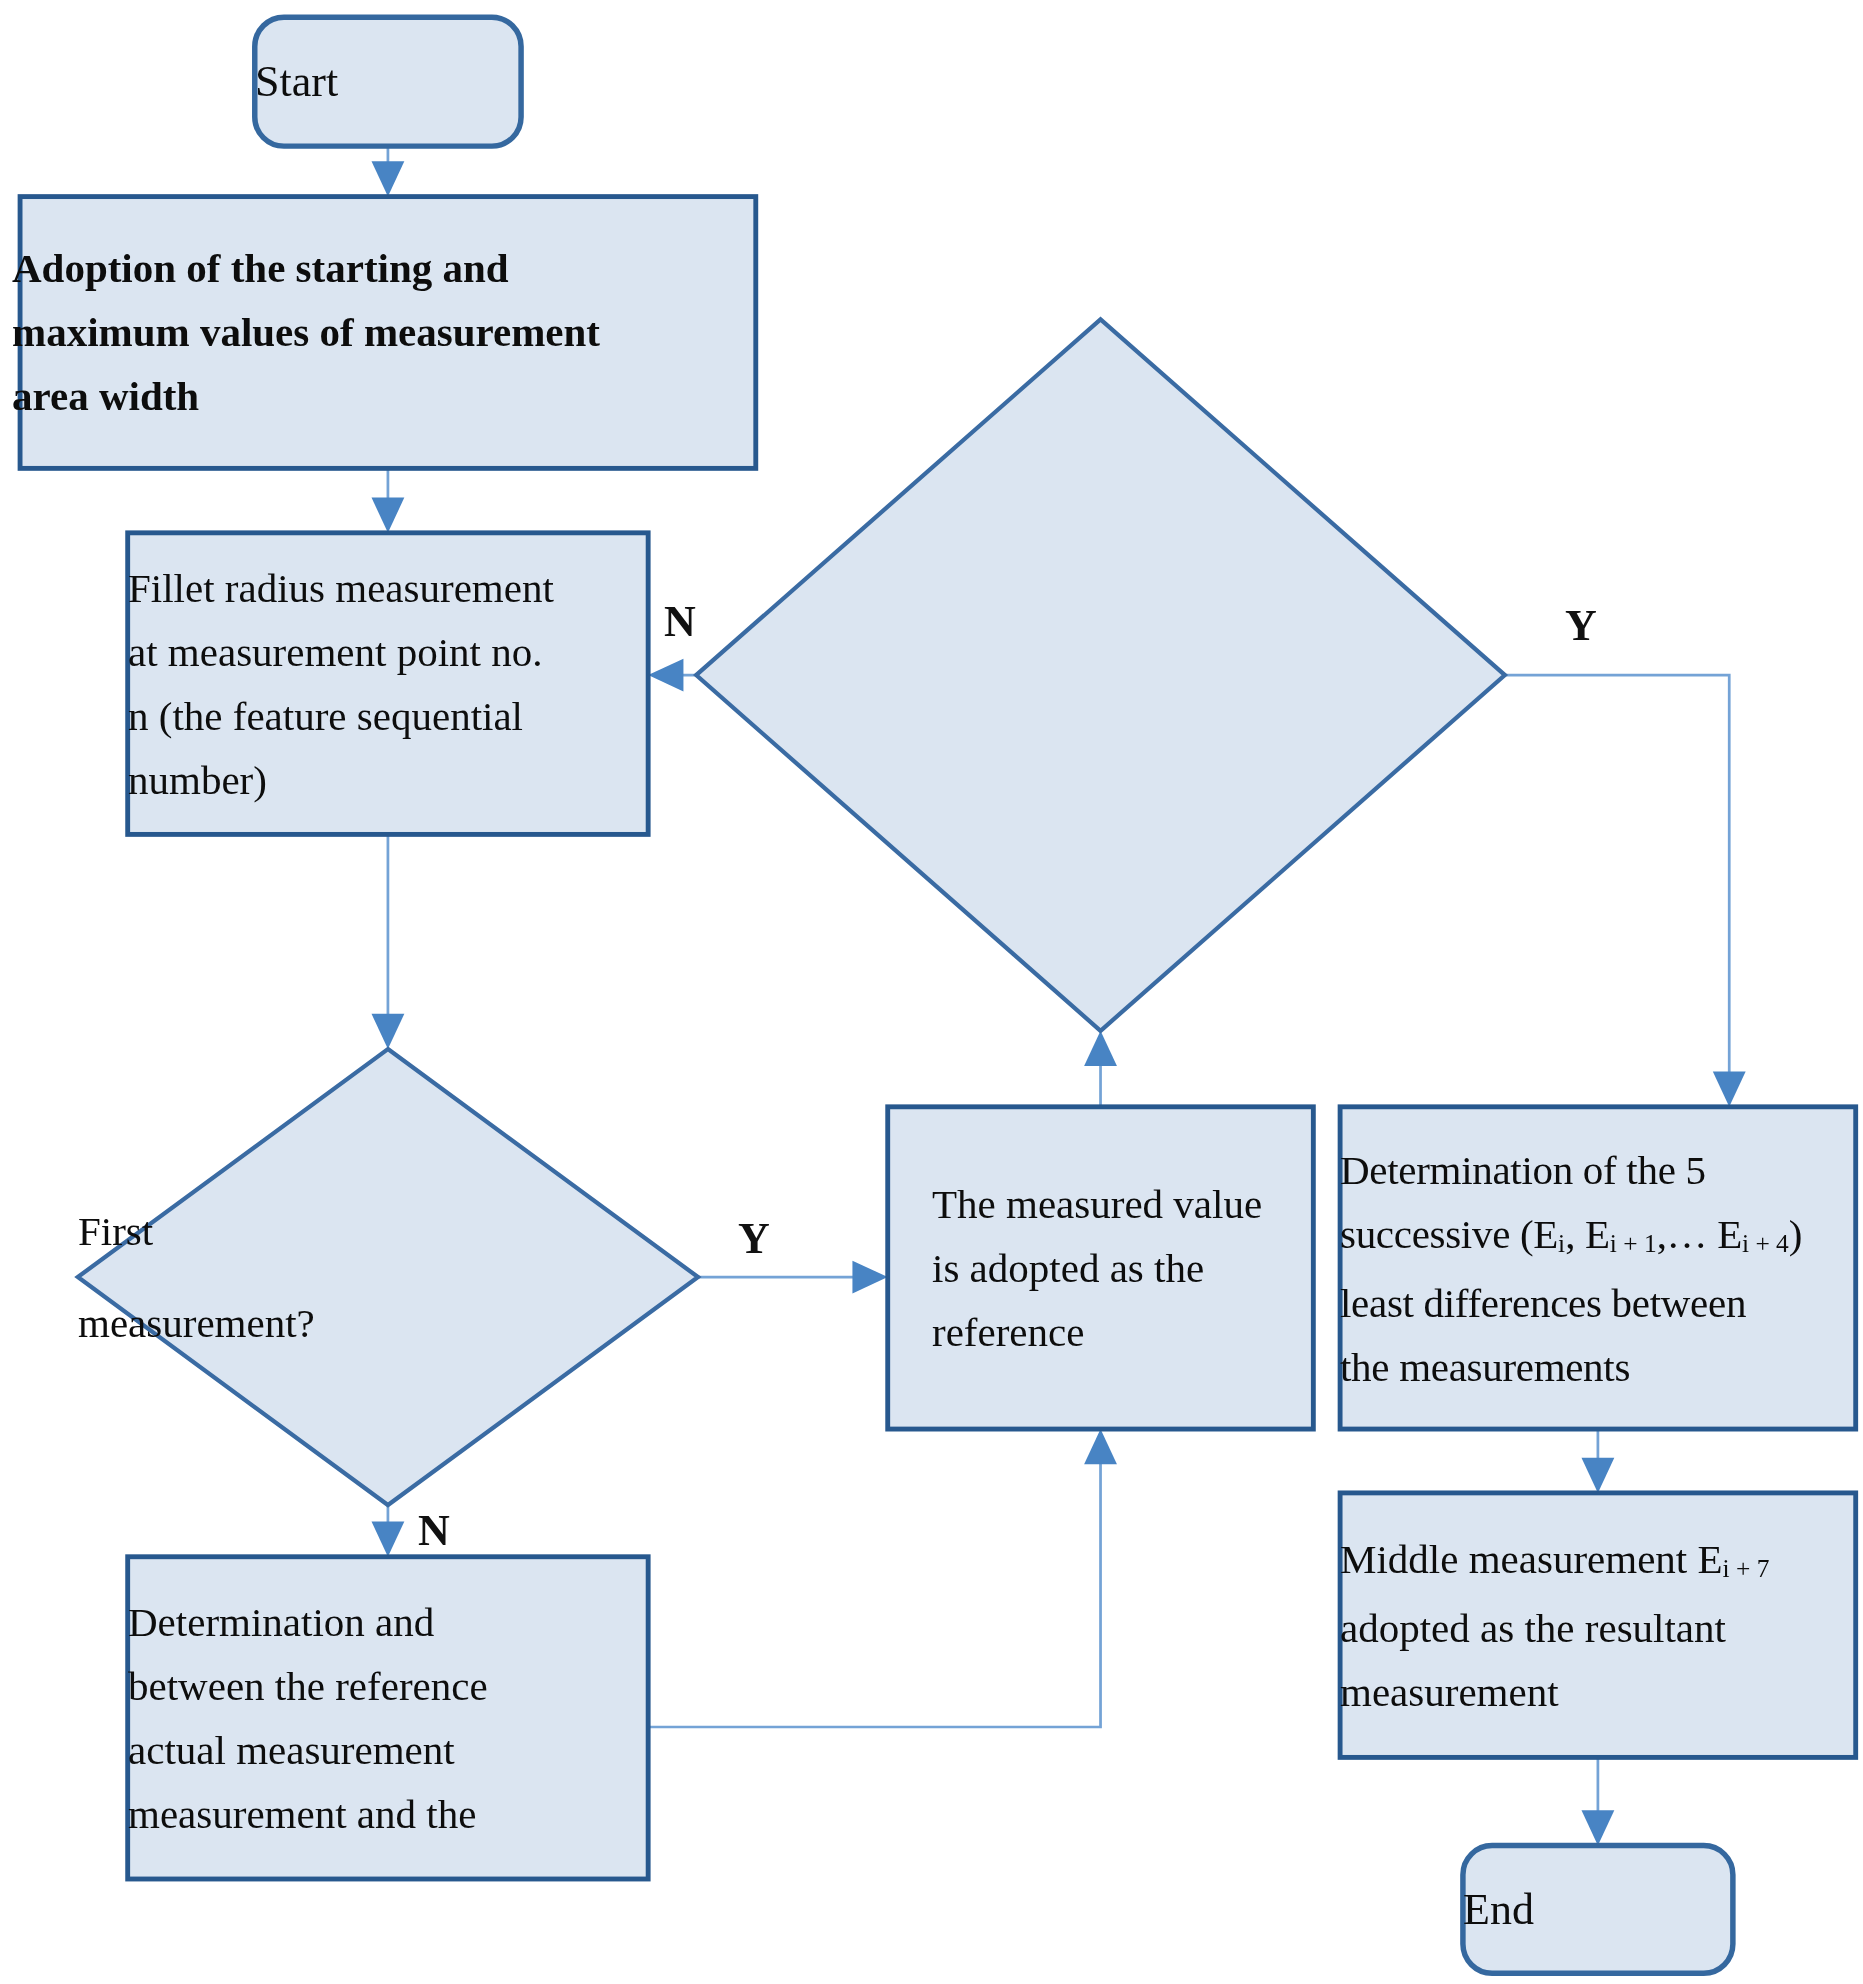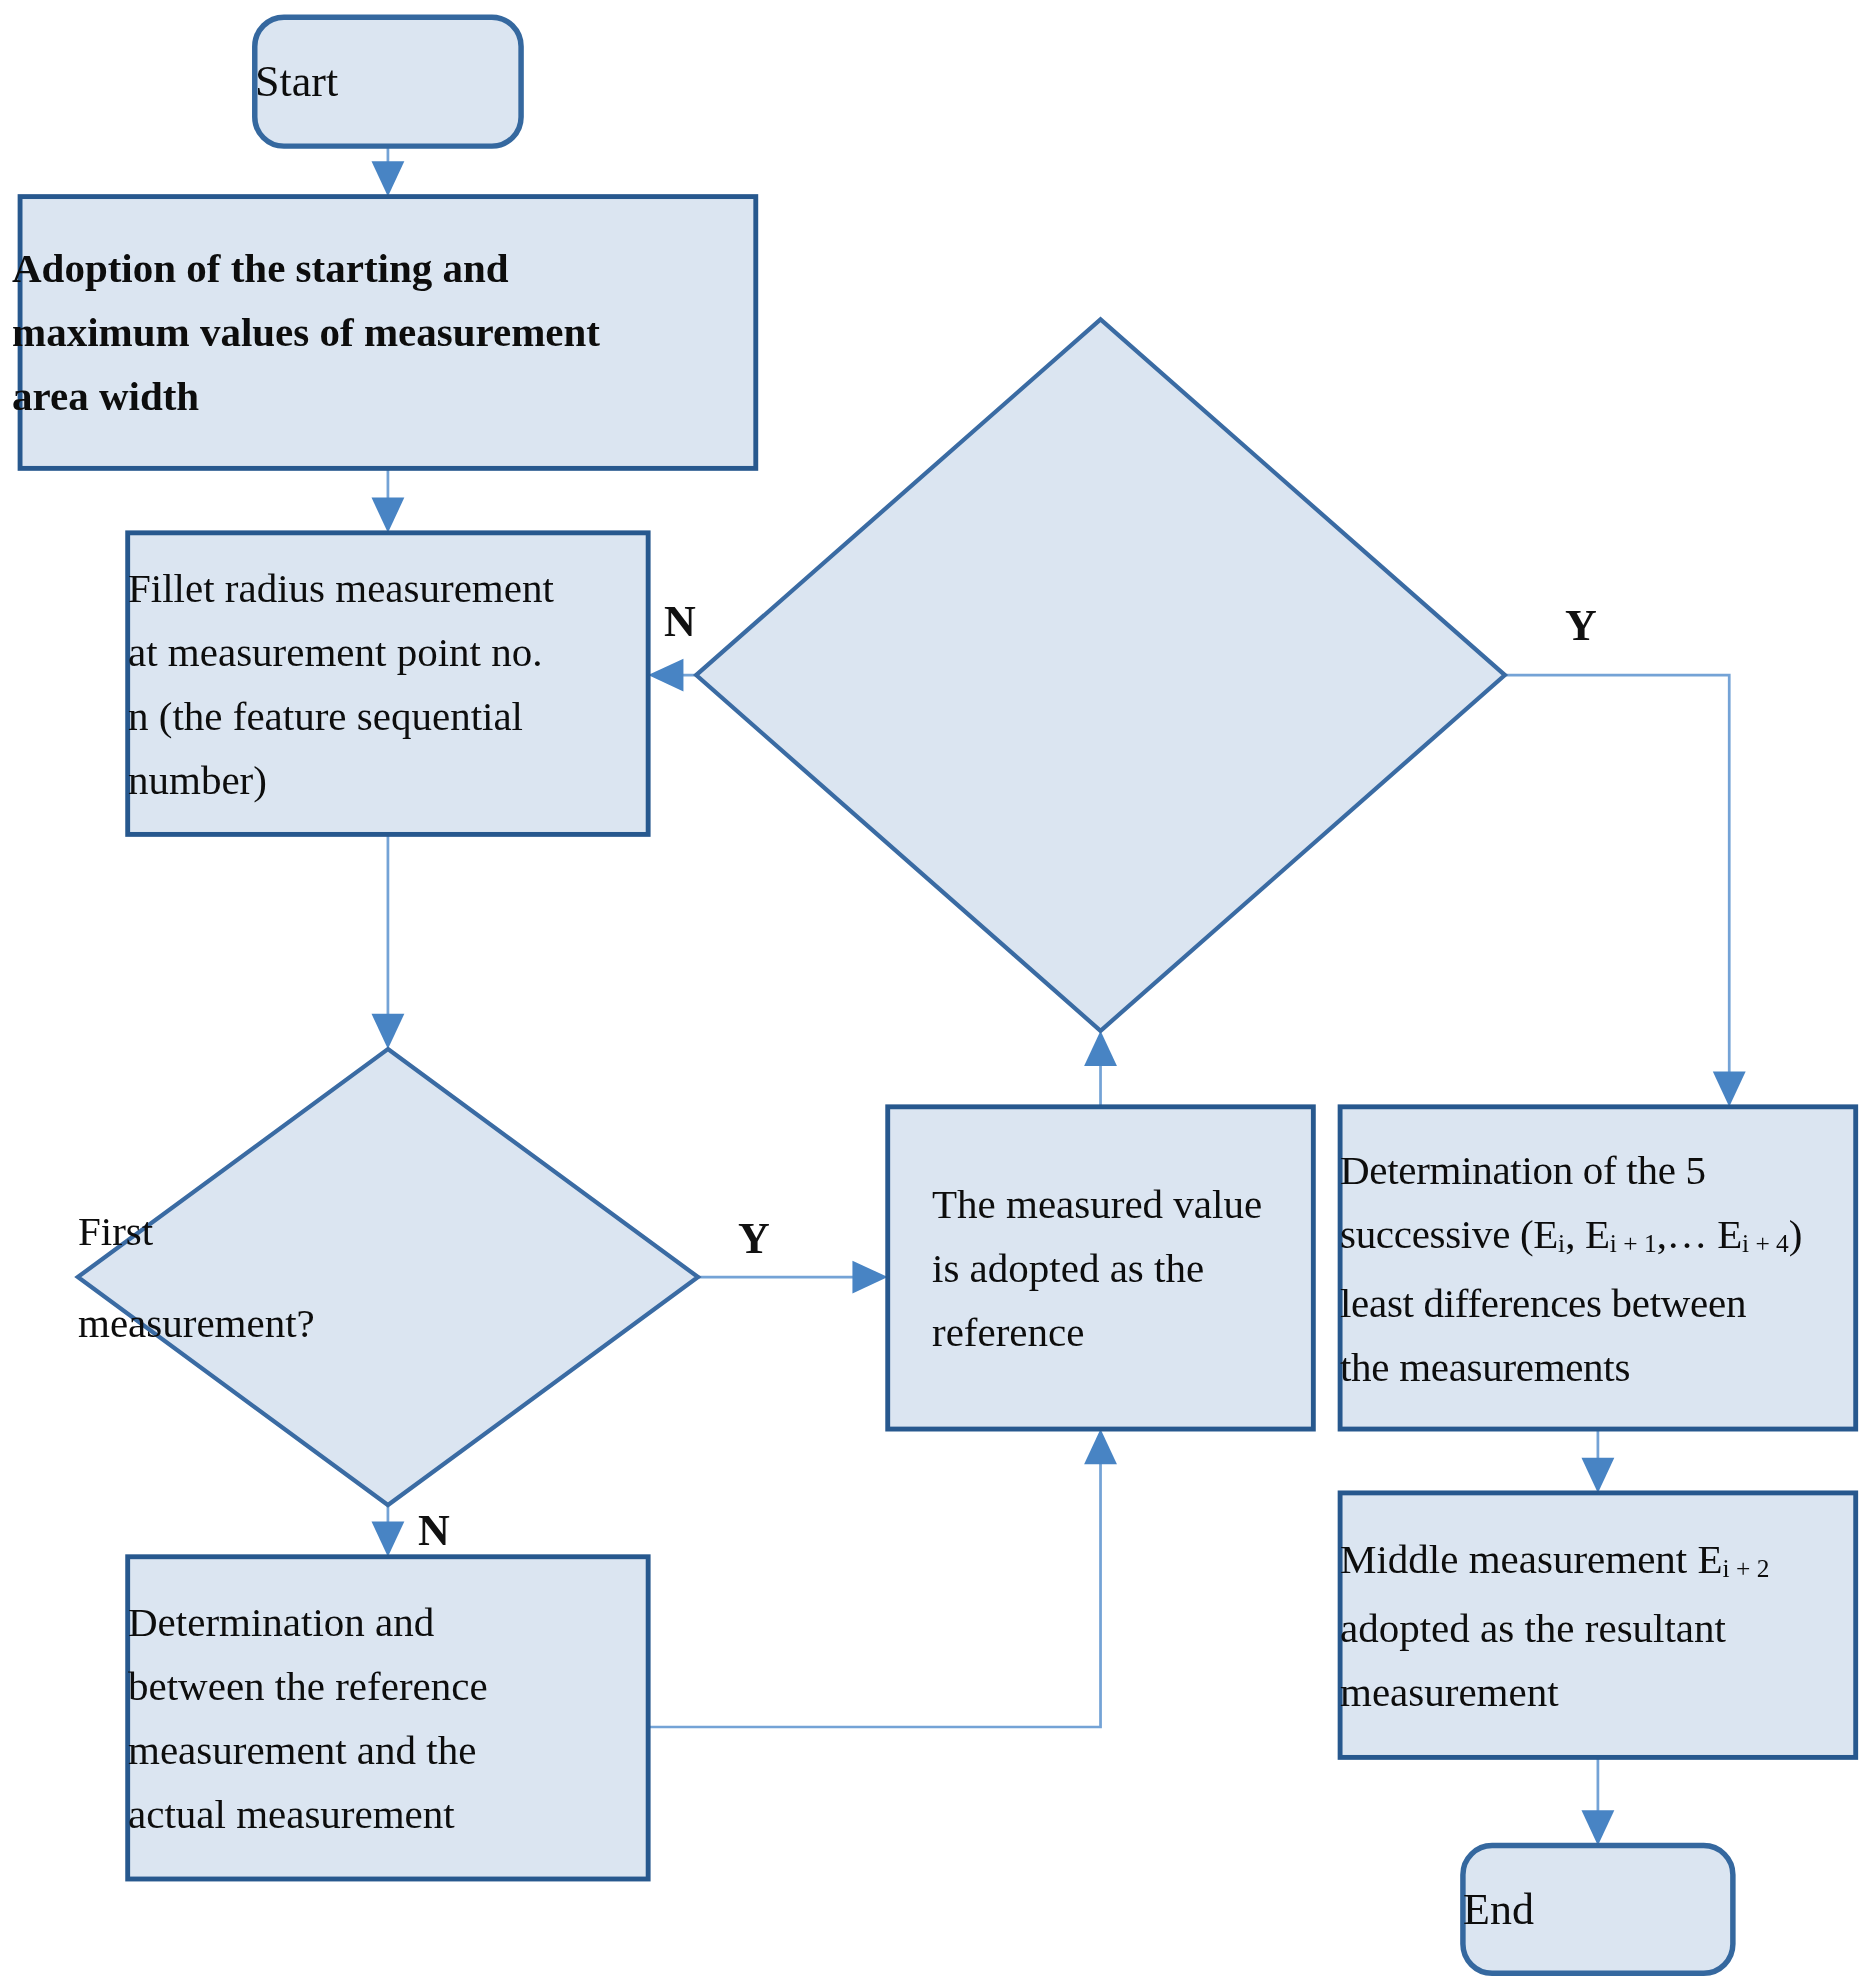--- a/index.html
+++ b/index.html
@@ -143,31 +143,31 @@
     <div class="ln">Determination of the 5</div>
     <div class="ln">
       <span>successive (E</span><span class="sub">i</span><span>, E</span><span class="sub">i + 1</span><span>,… E</span><span class="sub">i + 4</span><span>)</span>
     </div>
     <div class="ln">least differences between</div>
     <div class="ln">the measurements</div>
   </div>
 
   <div class="node" style="left:1340px; top:1493px; width:516px; height:265px;">
     <div class="ln">
-      <span>Middle measurement E</span><span class="sub">i + 2</span>
+      <span>Middle measurement E</span><span class="sub">i + 7</span>
     </div>
     <div class="ln">adopted as the resultant</div>
     <div class="ln">measurement</div>
   </div>
 
   <div class="node" style="left:128px; top:1557px; width:521px; height:322px;">
     <div class="ln">Determination and</div>
     <div class="ln">between the reference</div>
+    <div class="ln">actual measurement</div>
     <div class="ln">measurement and the</div>
-    <div class="ln">actual measurement</div>
   </div>
 
   <div class="node terminal-label" style="left:1463px; top:1846px; width:270px; height:128px;">
     <div class="ln">End</div>
   </div>
 
   <div class="elabel" style="left:680px; top:622px;">N</div>
   <div class="elabel" style="left:1581px; top:626px;">Y</div>
   <div class="elabel" style="left:754px; top:1239px;">Y</div>
   <div class="elabel" style="left:434px; top:1531px;">N</div>

